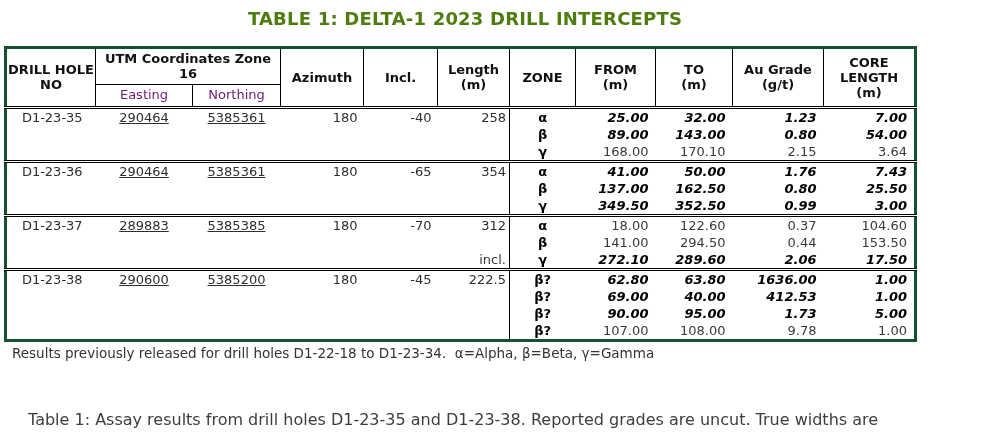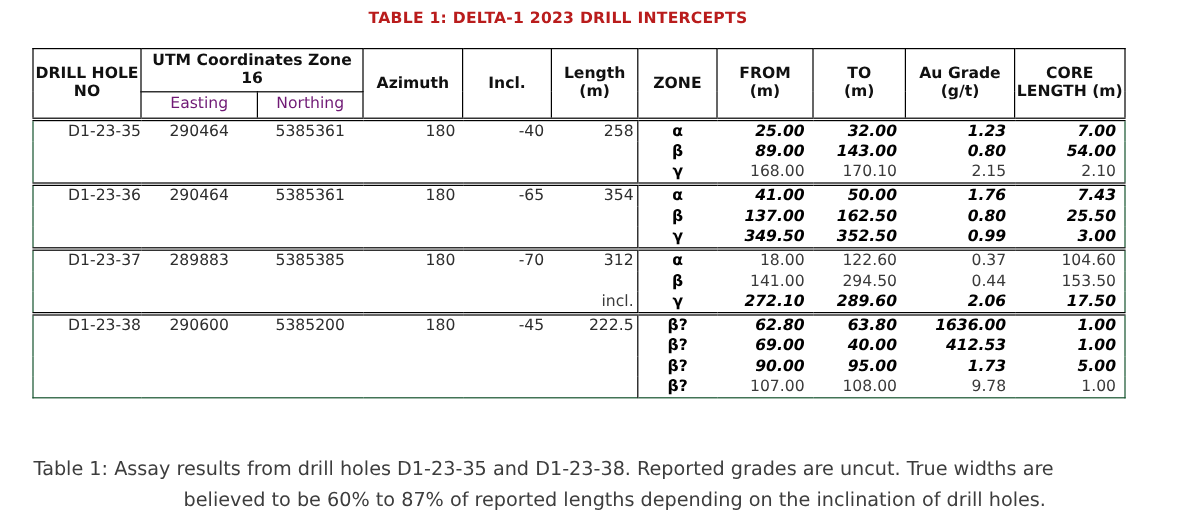--- a/index.html
+++ b/index.html
@@ -9,32 +9,32 @@
     font-family: "DejaVu Sans", "Liberation Sans", sans-serif;
     color: #000;
     overflow: hidden;
   }
   .page { width: 988px; height: 436px; position: relative; }
 
   .title {
     margin: 8px 0 0 10px;
     width: 910px;
     text-align: center;
-    font-size: 13px;
+    font-size: 18px;
     font-weight: bold;
-    color: #b91c1c;
+    color: #4d7c0f;
     letter-spacing: 0.2px;
   }
 
   table.intercepts {
-    margin: 17px 0 0 27px;
+    margin: 17px 0 0 4px;
     width: 910px;
     border-collapse: collapse;
     table-layout: fixed;
-    border: 1px solid #14532d;
+    border: 3px solid #14532d;
     font-size: 13px;
   }
   th {
     border: 1px solid #000;
     font-weight: bold;
     text-align: center;
     vertical-align: middle;
     white-space: pre-line;
     line-height: 1.18;
     color: #111;
@@ -46,22 +46,22 @@
 
   tbody tr { height: 17px; }
   tbody tr.block-first td { border-top: 3px double #000; }
   td {
     padding: 0;
     vertical-align: top;
     line-height: 17px;
     color: #3a3a3a;
     overflow: hidden;
   }
-  td.cell-drill-hole { text-align: right; padding-left: 2px; color: #2e2e2e; }
-  td.cell-easting, td.cell-northing { text-align: center; color: #2e2e2e; }
+  td.cell-drill-hole { text-align: center; padding-left: 2px; color: #2e2e2e; }
+  td.cell-easting, td.cell-northing { text-align: center; color: #2e2e2e; text-decoration: underline; }
   td.cell-azimuth, td.cell-incl { text-align: right; padding-right: 6px; color: #2e2e2e; }
   td.cell-length { text-align: right; padding-right: 3px; color: #2e2e2e; position: relative; }
   td.cell-length .length-note {
     position: absolute; right: 3px; bottom: 0px;
     font-weight: normal; color: #3a3a3a; line-height: 17px;
   }
   td.cell-zone {
     border-left: 1px solid #000;
     text-align: center;
     font-weight: bold;
@@ -154,21 +154,21 @@
           <td class="cell-from b">89.00</td>
           <td class="cell-to b">143.00</td>
           <td class="cell-grade b">0.80</td>
           <td class="cell-core b">54.00</td>
         </tr>
         <tr>
           <td class="cell-zone">γ</td>
           <td class="cell-from">168.00</td>
           <td class="cell-to">170.10</td>
           <td class="cell-grade">2.15</td>
-          <td class="cell-core">2.10</td>
+          <td class="cell-core">3.64</td>
         </tr>
         <tr class="block-first">
           <td class="cell-drill-hole" rowspan="3">D1-23-36</td>
           <td class="cell-easting" rowspan="3">290464</td>
           <td class="cell-northing" rowspan="3">5385361</td>
           <td class="cell-azimuth" rowspan="3">180</td>
           <td class="cell-incl" rowspan="3">-65</td>
           <td class="cell-length" rowspan="3"><span>354</span></td>
           <td class="cell-zone">α</td>
           <td class="cell-from b">41.00</td>
@@ -247,16 +247,17 @@
         <tr>
           <td class="cell-zone">β?</td>
           <td class="cell-from">107.00</td>
           <td class="cell-to">108.00</td>
           <td class="cell-grade">9.78</td>
           <td class="cell-core">1.00</td>
         </tr>
       </tbody>
   </table>
 
+  <div class="footnote">Results previously released for drill holes D1-22-18 to D1-23-34.  α=Alpha, β=Beta, γ=Gamma</div>
 
   <p class="caption"><span>Table 1:</span> <span>Assay results from drill holes D1-23-35 and D1-23-38. Reported grades are uncut. True widths are believed to be 60% to 87% of reported lengths depending on the inclination of drill holes.</span></p>
 
 </div>
 
 </body></html>

